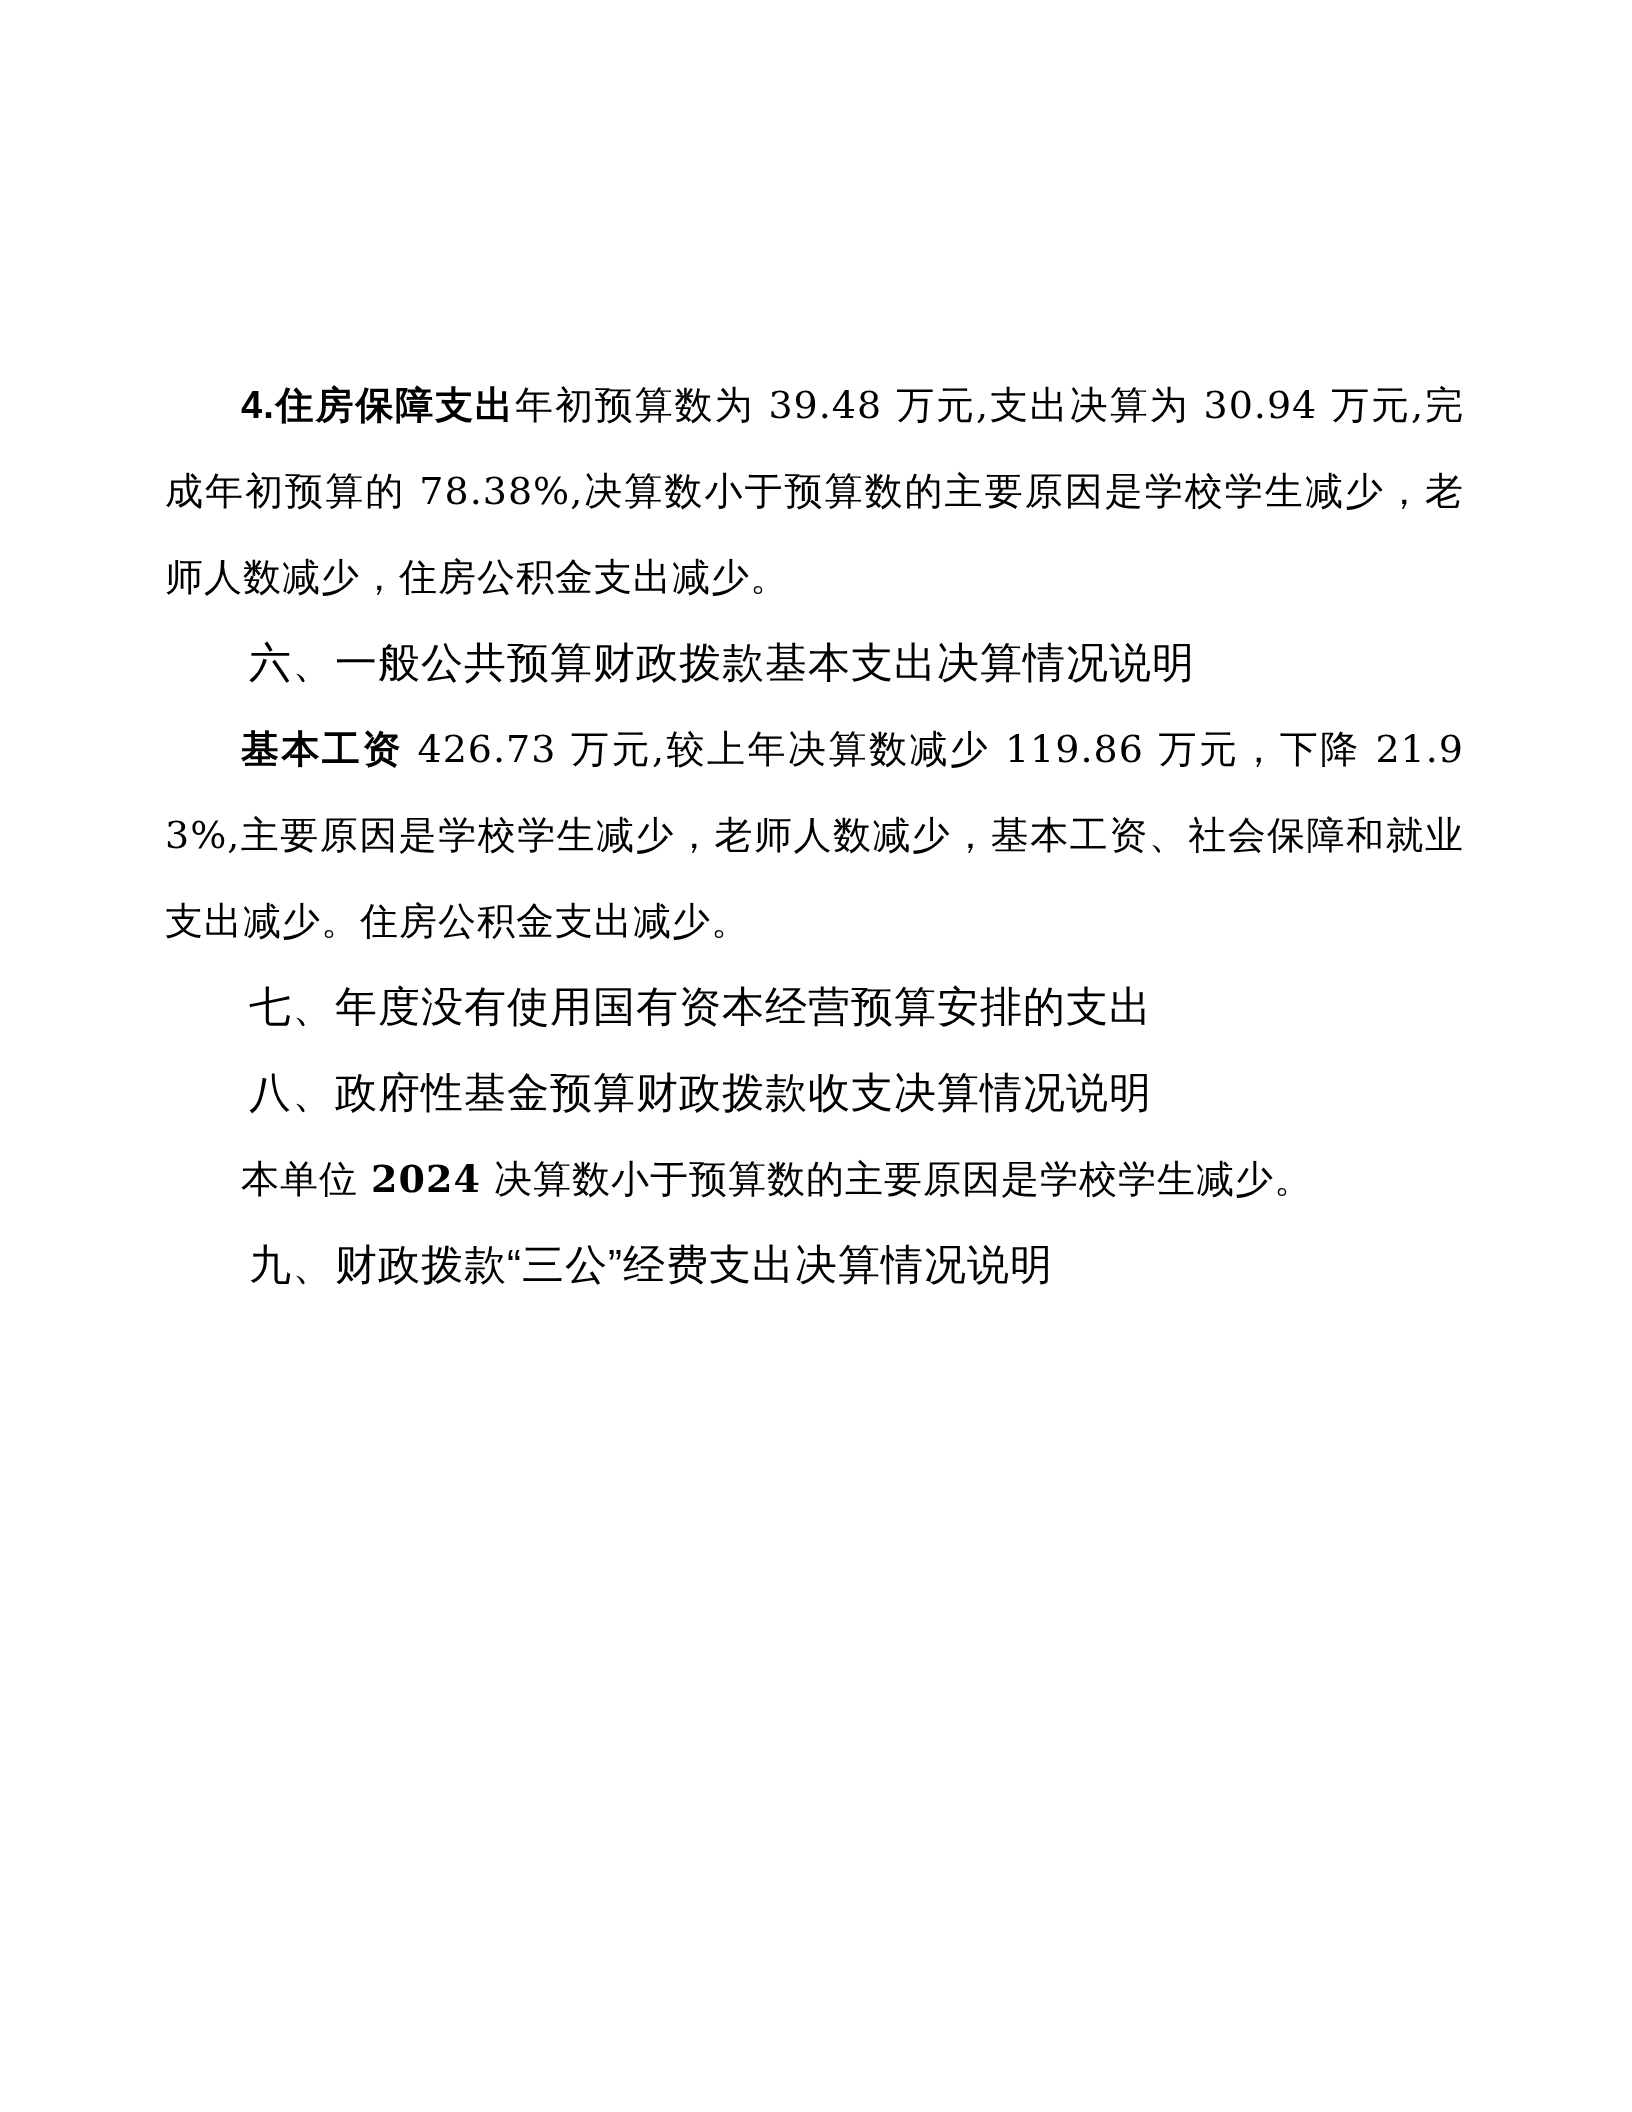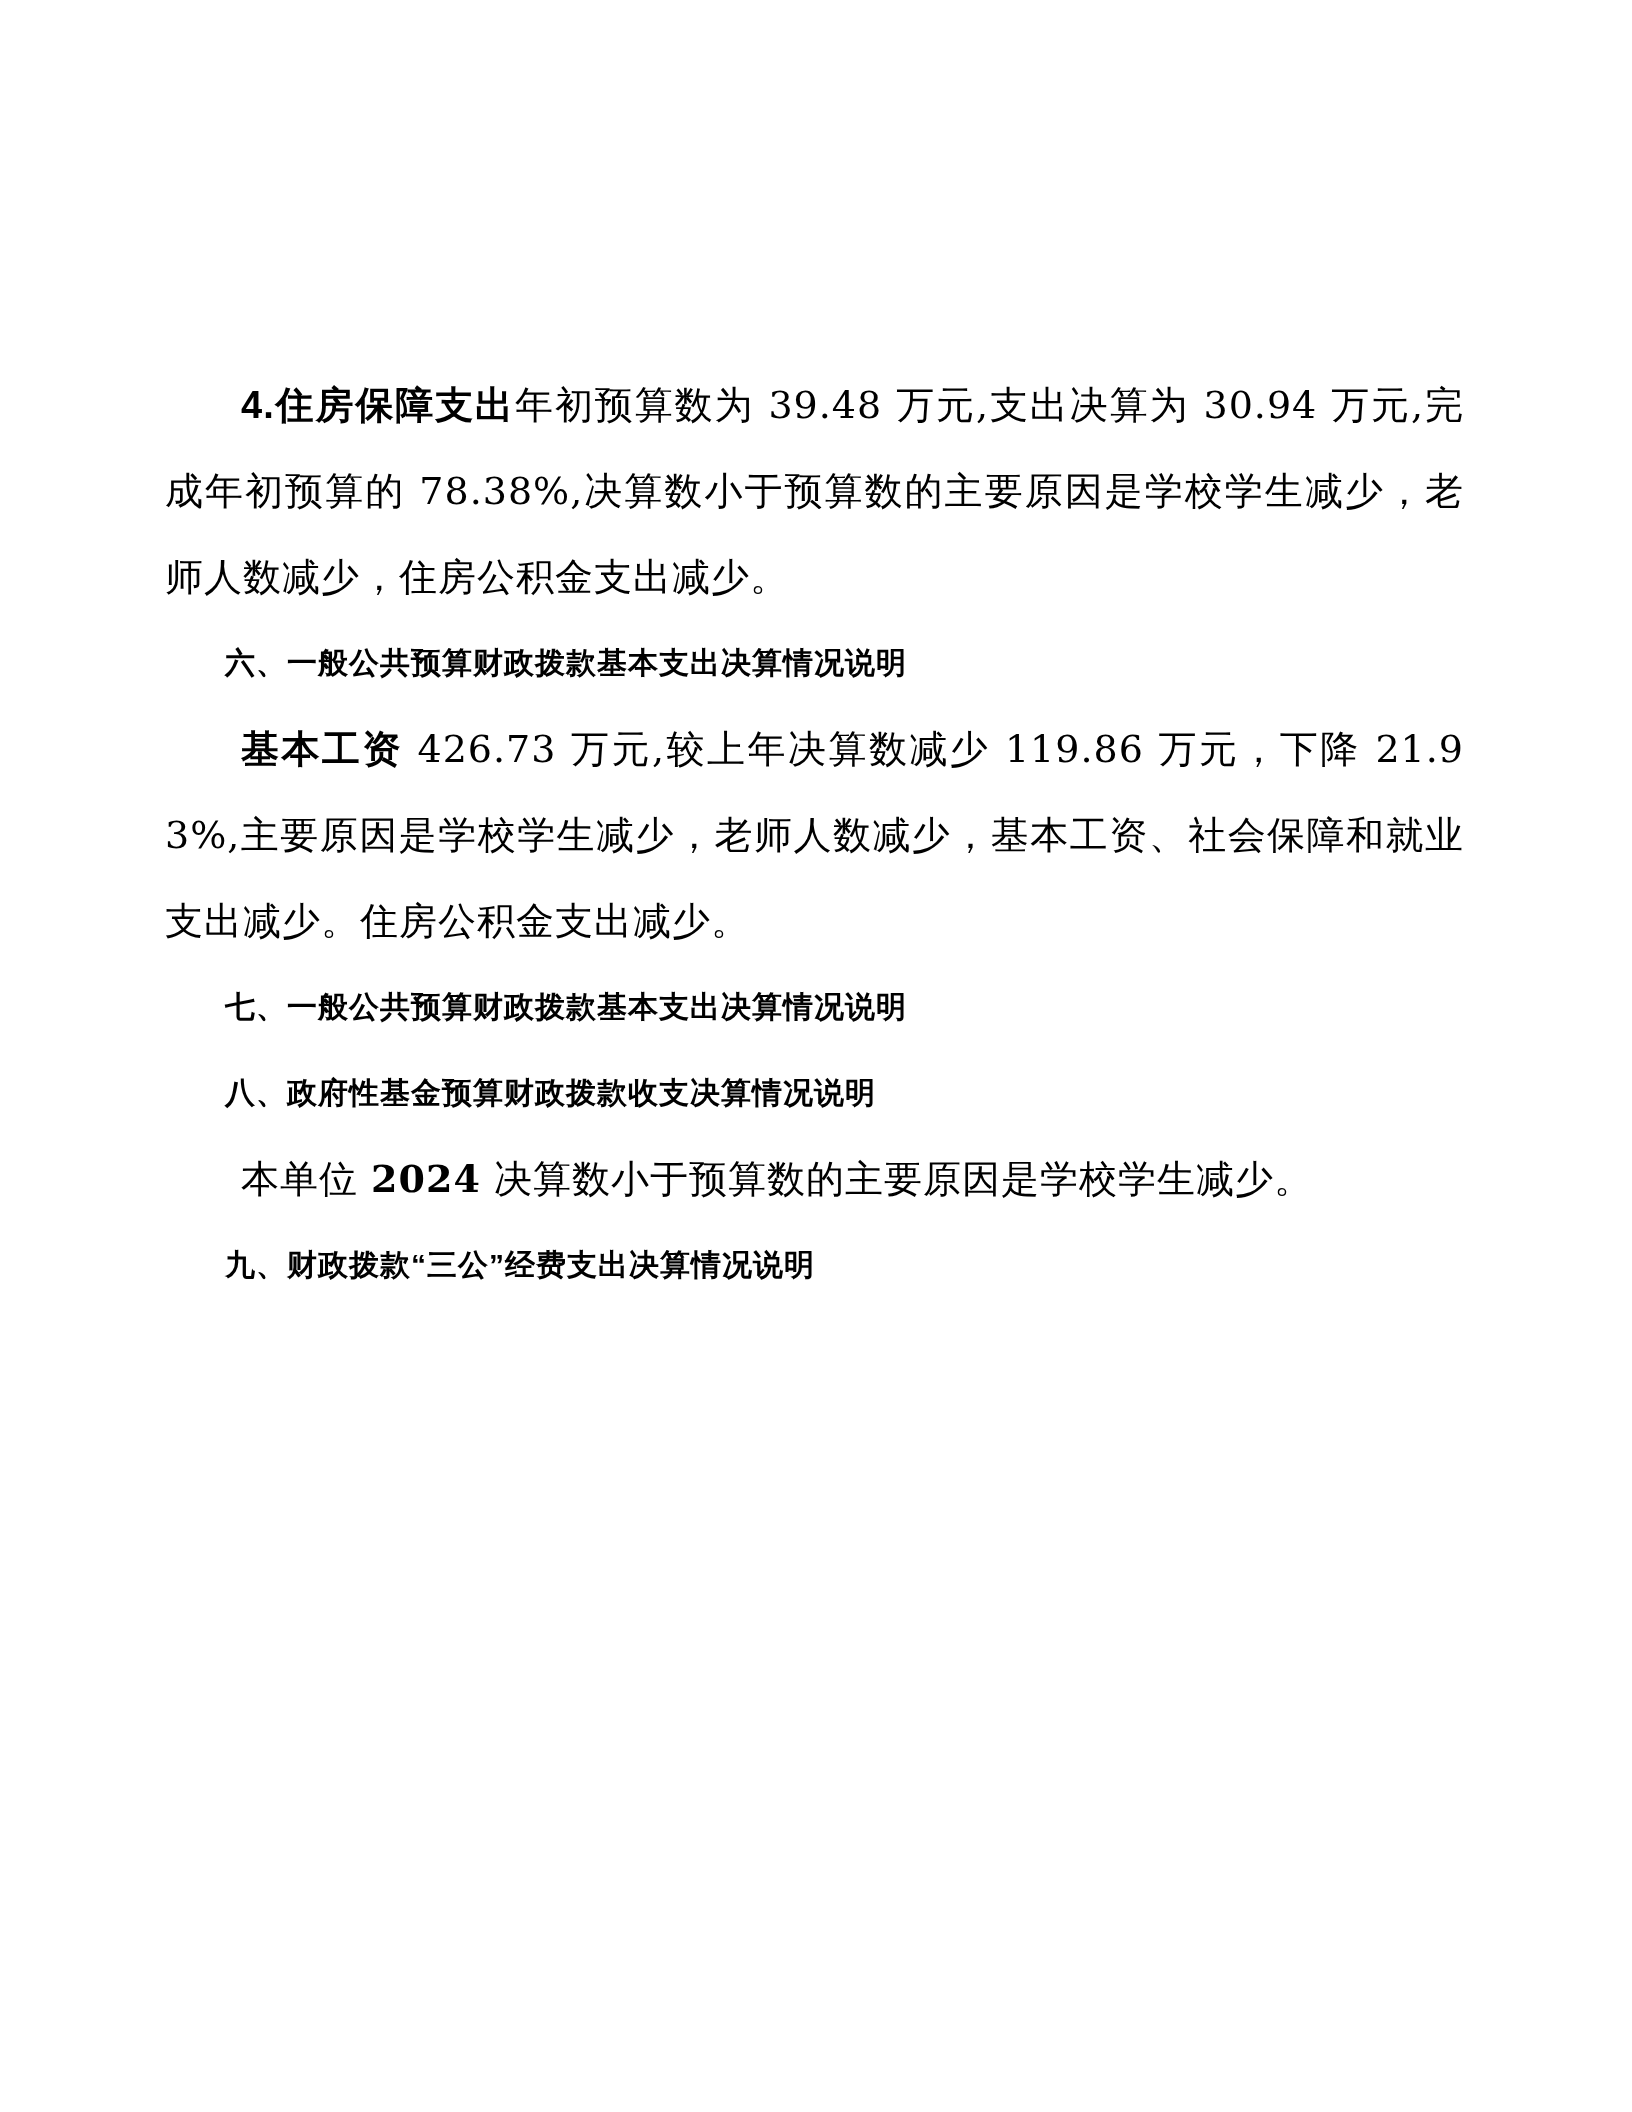--- a/index.html
+++ b/index.html
@@ -27,22 +27,22 @@
     font-size: 38px;
     line-height: 86px;
     text-align: justify;
     text-indent: 2em;
     letter-spacing: 1px;
     word-break: break-all;
   }
   h2.heading {
     margin: 0;
     font-family: "Liberation Sans", "DejaVu Sans", sans-serif;
-    font-weight: 700;
-    font-size: 30px;
+    font-weight: 400;
+    font-size: 42px;
     line-height: 86px;
     text-align: justify;
     text-indent: 2em;
     letter-spacing: 1px;
     word-break: break-all;
   }
   .seg-bold-sans {
     font-family: "Liberation Sans", "DejaVu Sans", sans-serif;
     font-weight: 700;
   }
@@ -51,18 +51,18 @@
   }
 </style>
 </head>
 <body>
 
 <div class="page">
   <main class="doc-body" id="doc-body">
       <p class="para"><span class="seg-bold-sans">4.住房保障支出</span><span>年初预算数为 39.48 万元,支出决算为 30.94 万元,完成年初预算的 78.38%,决算数小于预算数的主要原因是学校学生减少，老师人数减少，住房公积金支出减少。</span></p>
       <h2 class="heading"><span>六、一般公共预算财政拨款基本支出决算情况说明</span></h2>
       <p class="para"><span class="seg-bold-sans">基本工资</span><span> 426.73 万元,较上年决算数减少 119.86 万元，下降 21.93%,主要原因是学校学生减少，老师人数减少，基本工资、社会保障和就业支出减少。住房公积金支出减少。</span></p>
-      <h2 class="heading"><span>七、一般公共预算财政拨款基本支出决算情况说明</span></h2>
+      <h2 class="heading"><span>七、年度没有使用国有资本经营预算安排的支出</span></h2>
       <h2 class="heading"><span>八、政府性基金预算财政拨款收支决算情况说明</span></h2>
       <p class="para"><span>本单位 </span><span class="seg-bold">2024</span><span> 决算数小于预算数的主要原因是学校学生减少。</span></p>
       <h2 class="heading"><span>九、财政拨款“三公”经费支出决算情况说明</span></h2>
     </main>
 </div>
 
 </body></html>

